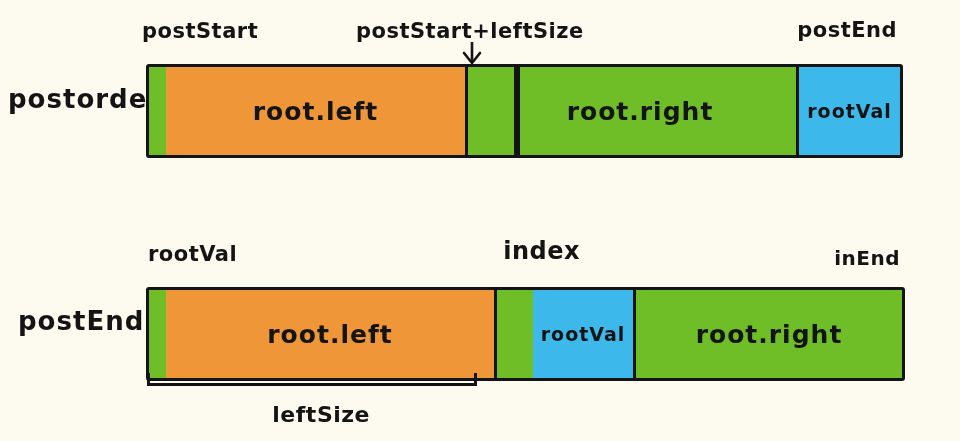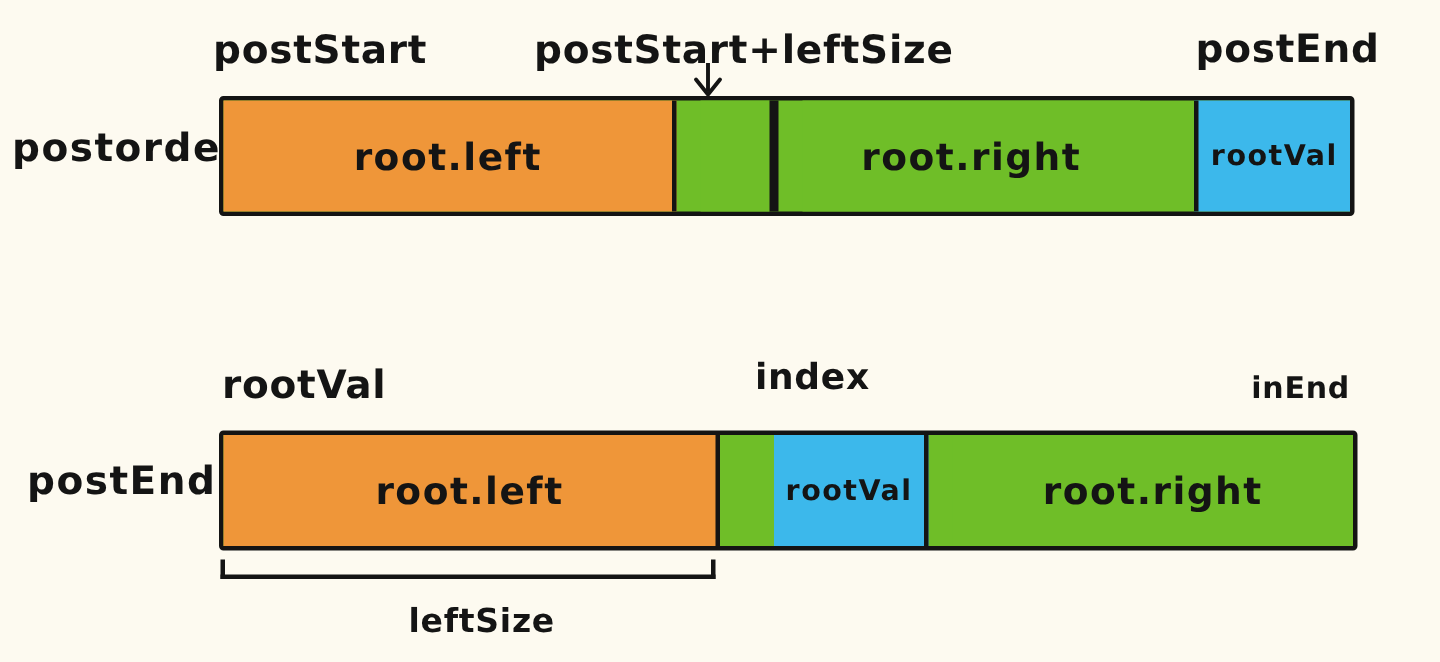--- a/index.html
+++ b/index.html
@@ -8,43 +8,44 @@
     position: relative;
     font-family: "DejaVu Sans", sans-serif;
     background: var(--background, #FDFAF0);
     color: #141414;
     overflow: hidden;
   }
   .abs { position: absolute; }
 
   .row-label { font-size: 26px; font-weight: 700; letter-spacing: 1px; }
 
-  .ptr-label { font-size: 26px; font-weight: 700; letter-spacing: 0.5px; white-space: nowrap; }
+  .ptr-label { font-size: 21px; font-weight: 700; letter-spacing: 0.5px; white-space: nowrap; }
   .center { text-align: right; }
   .right { text-align: right; }
 
   .bar {
     display: flex;
-    height: 80px;
+    height: 94px;
     border: 3px solid var(--outline, #141414);
     border-radius: 3px;
     background: var(--green, #6FBE28);
+    padding-left: 17px;
   }
   .seg {
     display: flex;
     align-items: center;
     justify-content: center;
     height: 100%;
     font-weight: 700;
     letter-spacing: 1px;
   }
   .seg-text { font-size: 25px; }
   .seg-text-sm { font-size: 19px; margin-left: 36px; }
   .orange { background: var(--orange, #EF9639); }
-  .green  { background: var(--green, #6FBE28); margin-left: 16px; }
+  .green  { background: var(--green, #6FBE28); }
   .blue   { background: var(--blue, #3CB8EB); }
   .br { border-right: 3px solid var(--outline, #141414); }
   .bl { border-left: 3px solid var(--outline, #141414); }
   .thick-divider { width: 6px; height: 100%; background: var(--outline, #141414); }
 
   .bracket {
     height: 13px;
     border-left: 3px solid var(--outline, #141414);
     border-right: 3px solid var(--outline, #141414);
     border-bottom: 3px solid var(--outline, #141414);

